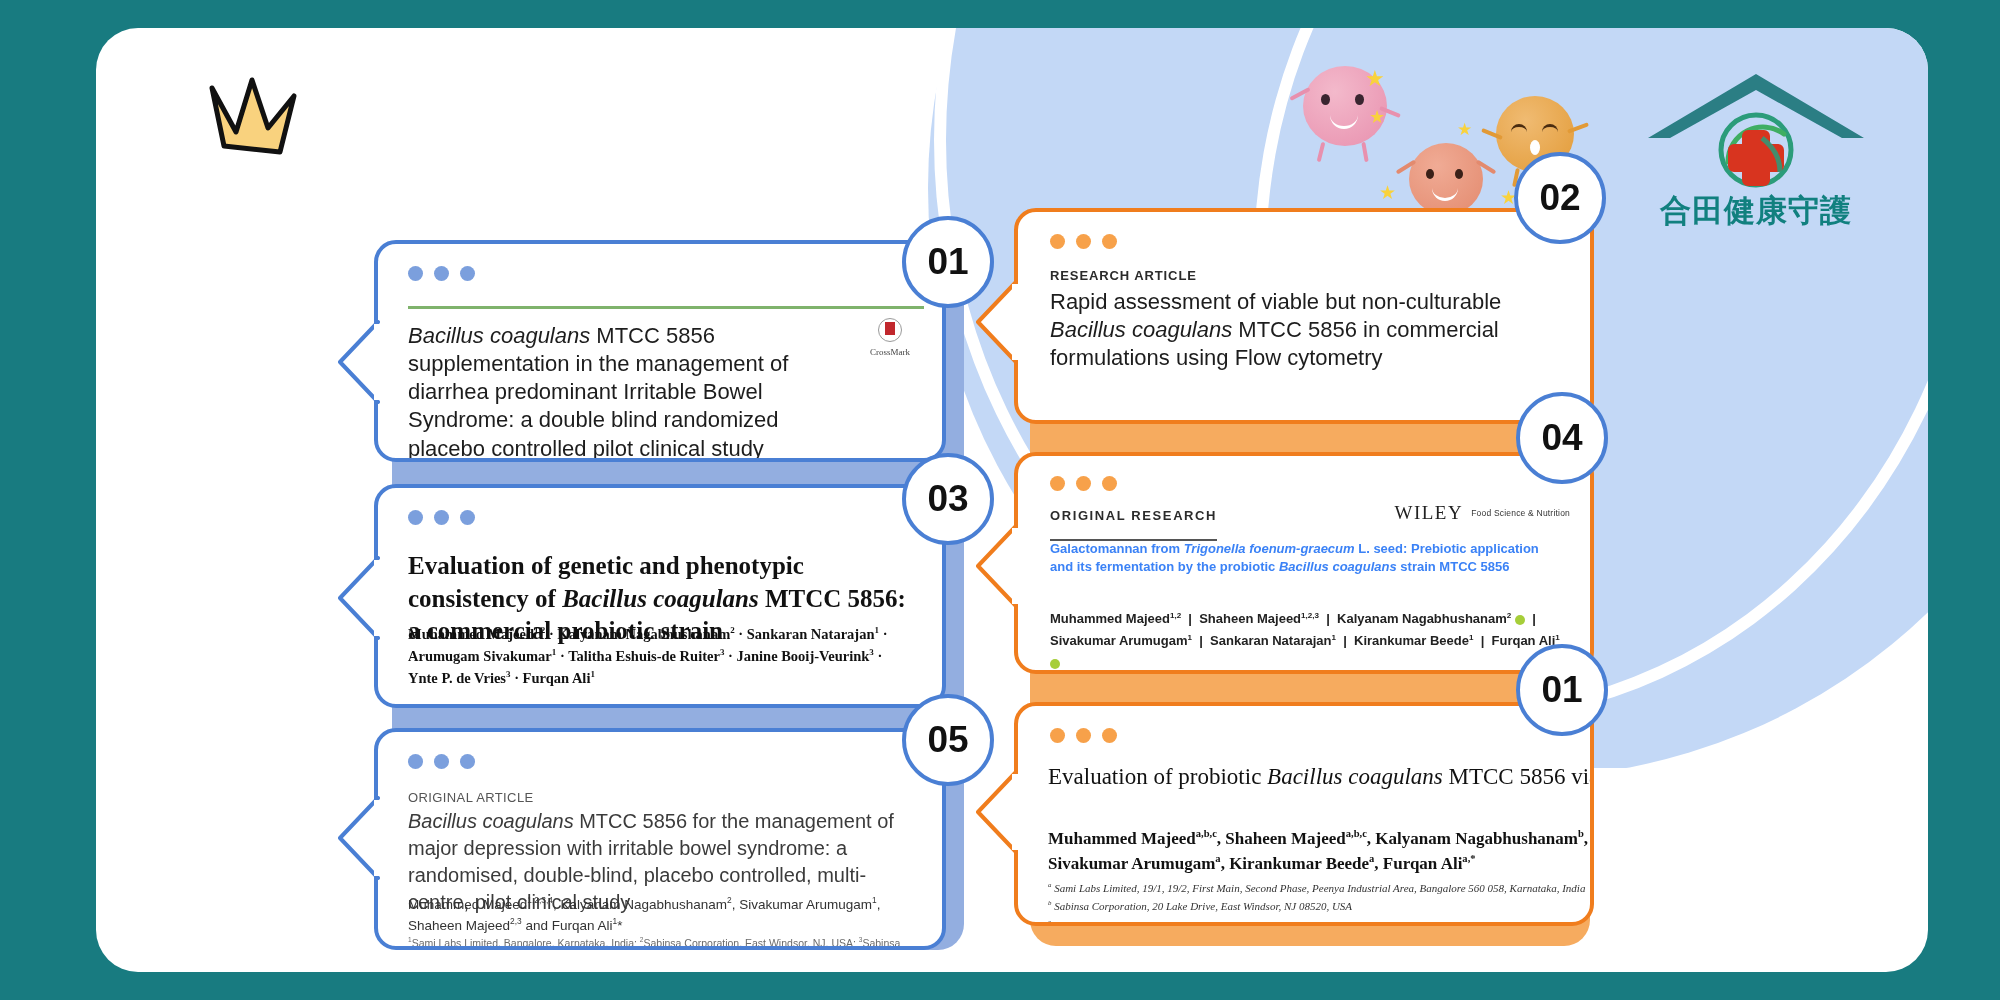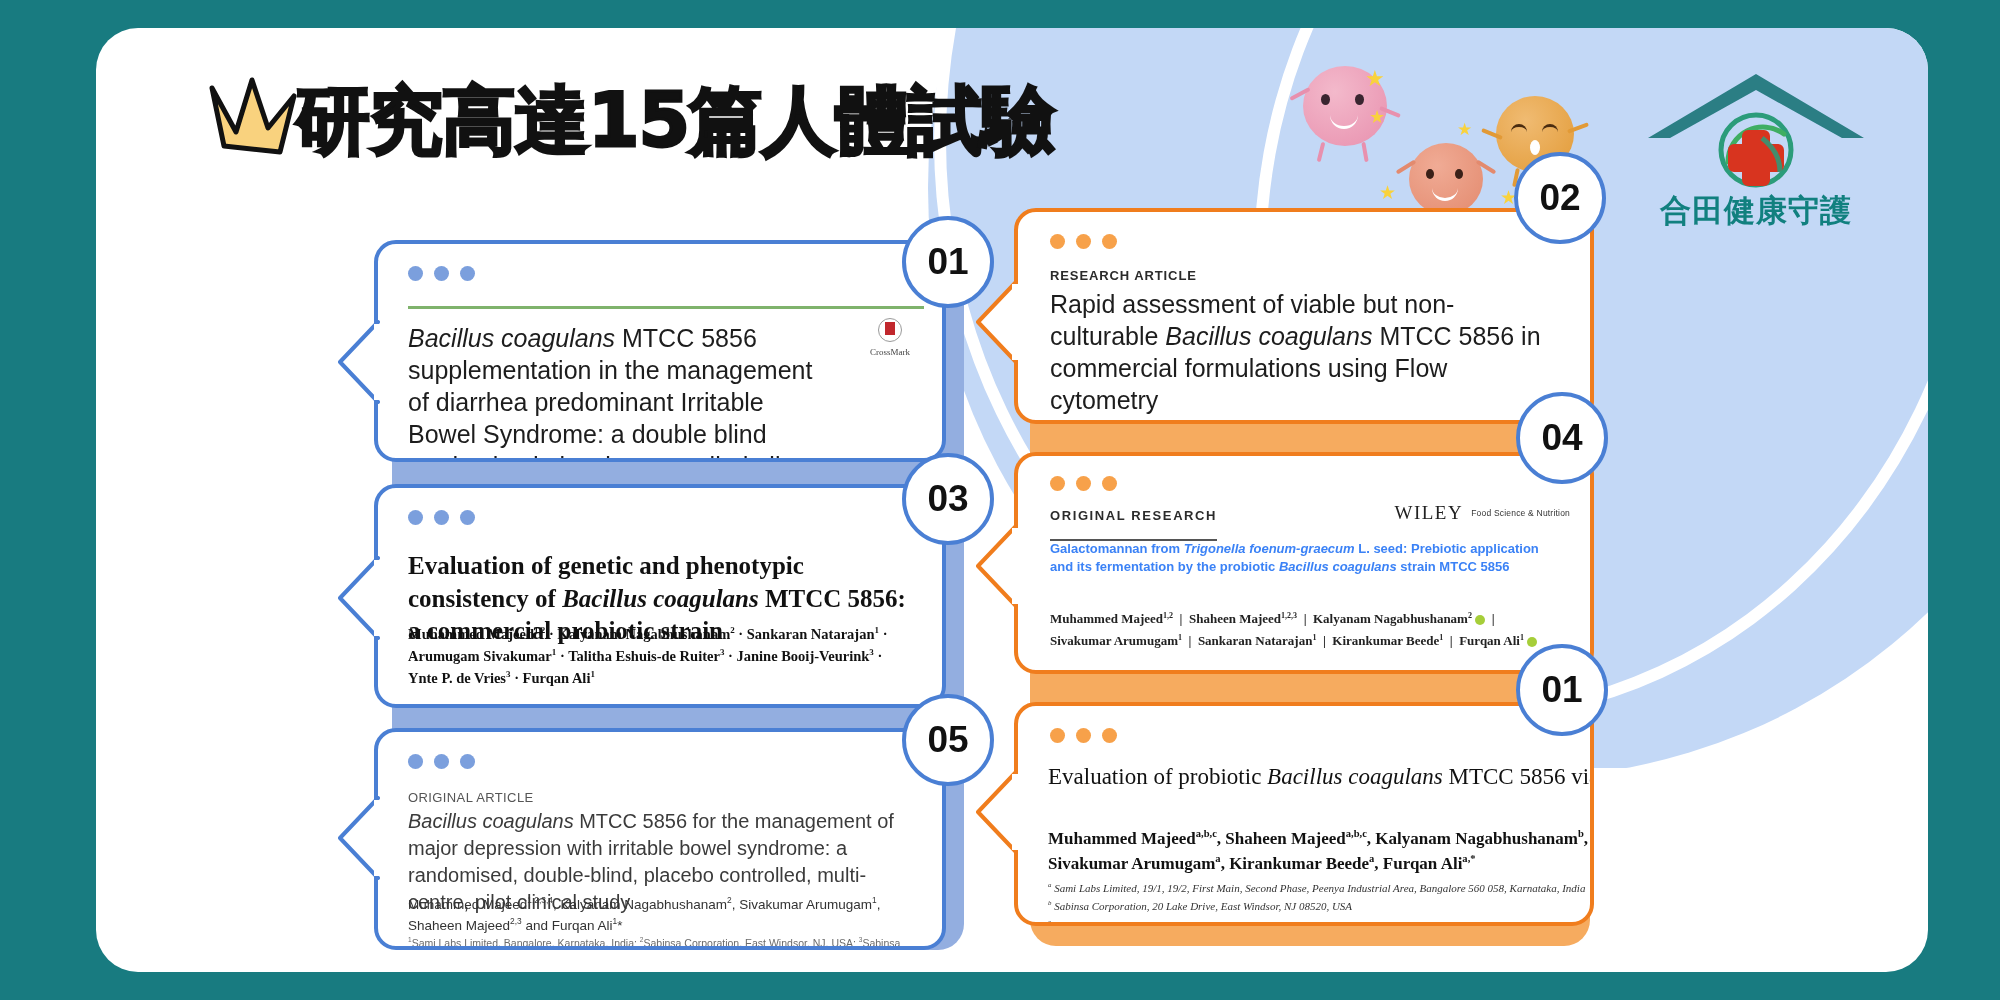--- a/index.html
+++ b/index.html
@@ -80,21 +80,21 @@
 
   .kicker{
     font-family:"Liberation Sans",sans-serif;
     font-size:13px;font-weight:700;letter-spacing:.9px;color:#2b2b2b;
     text-transform:uppercase;
   }
   .kicker.underlined{border-bottom:2px solid #555;display:inline-block;padding-bottom:16px;letter-spacing:1.6px;}
 
   .hd-sans{
     font-family:"Liberation Sans",sans-serif;
-    font-size:25px;line-height:1.28;color:#1d1d1d;font-weight:400;
+    font-size:22px;line-height:1.28;color:#1d1d1d;font-weight:400;
   }
   .hd-sans-bold{
     font-family:"Liberation Sans",sans-serif;
     font-size:13px;line-height:1.38;color:#3b82f6;font-weight:700;
   }
   .hd-serif{
     font-family:"Liberation Serif","DejaVu Serif",serif;
     font-weight:700;font-size:25px;line-height:1.3;color:#111;
   }
   .hd-serif-lg{
@@ -107,21 +107,21 @@
   }
   .au-serif-n{
     font-family:"Liberation Serif","DejaVu Serif",serif;
     font-weight:700;font-size:17px;line-height:1.45;color:#111;
   }
   .au-sans{
     font-family:"Liberation Sans",sans-serif;
     font-size:13.5px;line-height:1.5;color:#333;
   }
   .au-sans-b{
-    font-family:Liberation Serif, serif;
+    font-family:Liberation Sans, sans-serif;
     font-size:13px;line-height:1.7;color:#222;font-weight:600;
   }
   .aff{
     font-family:"Liberation Sans",sans-serif;
     font-size:10.5px;line-height:1.5;color:#6a6a6a;
   }
   .aff-serif{
     font-family:"Liberation Serif","DejaVu Serif",serif;
     font-style:italic;font-size:11px;line-height:1.62;color:#333;
   }
@@ -203,21 +203,20 @@
     <span class="star" style="left:1269px;top:40px;font-size:22px;">★</span>
     <span class="star" style="left:1273px;top:80px;font-size:18px;">★</span>
     <span class="star" style="left:1361px;top:93px;font-size:17px;">★</span>
     <span class="star" style="left:1283px;top:155px;font-size:19px;">★</span>
     <span class="star" style="left:1404px;top:160px;font-size:19px;">★</span>
 
     <svg class="crown" viewBox="0 0 100 92">
       <path d="M6 22 L30 66 L46 14 L62 62 L88 30 L74 86 L18 80 Z" fill="#f9d27e" stroke="#111" stroke-width="5" stroke-linejoin="round"></path>
     </svg>
 
-    <div class="title">研究高達15篇人體試驗</div>
 
     <div class="logo">
       <div class="logo-mark">
         <svg viewBox="0 0 240 124" width="240" height="124">
           <path d="M120 10 L228 74 L206 74 L120 26 L34 74 L12 74 Z" fill="#2b7e84"></path>
           <circle cx="120" cy="86" r="35" fill="none" stroke="#2b9c7a" stroke-width="5"></circle>
           <path d="M92 98 A35 35 0 0 1 148 70" fill="none" stroke="#3fae62" stroke-width="5" stroke-linecap="round"></path>
           <path d="M112 66 h16 a6 6 0 0 1 6 6 v8 h8 a6 6 0 0 1 6 6 v16 a6 6 0 0 1 -6 6 h-8 v8 a6 6 0 0 1 -6 6 h-16 a6 6 0 0 1 -6 -6 v-8 h-8 a6 6 0 0 1 -6 -6 v-16 a6 6 0 0 1 6 -6 h8 v-8 a6 6 0 0 1 6 -6 z" fill="#d8341f"></path>
           <path d="M126 74 q18 14 18 34" fill="none" stroke="#2b9c7a" stroke-width="5" opacity=".85"></path>
         </svg>

